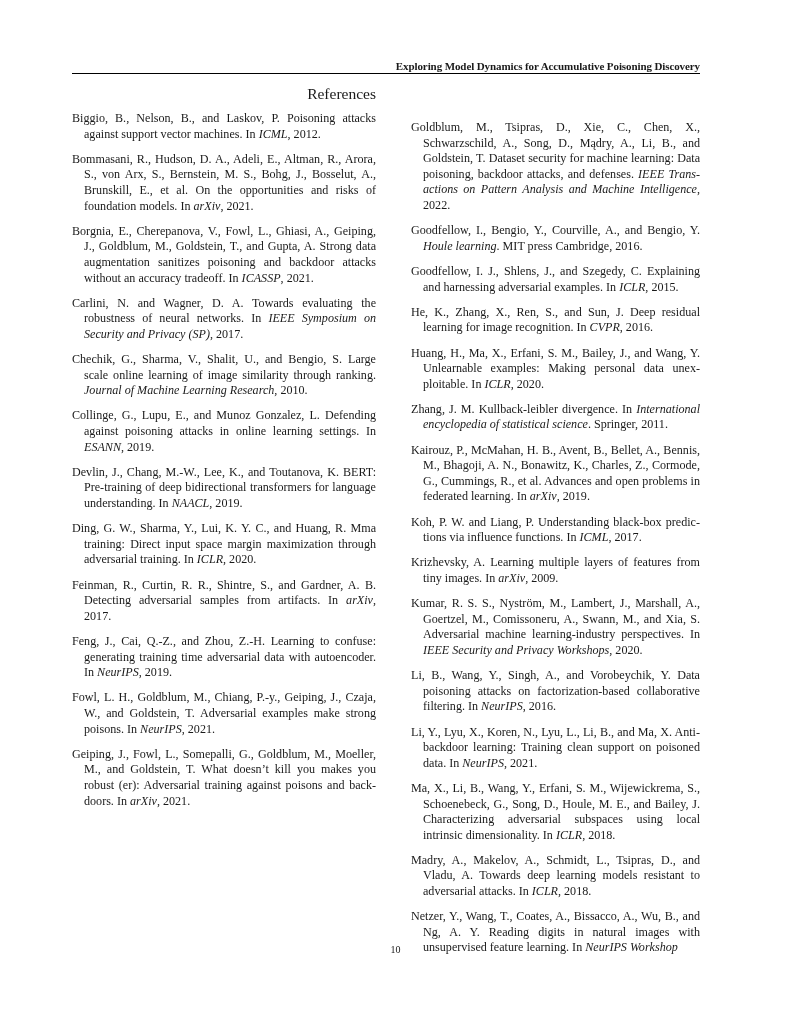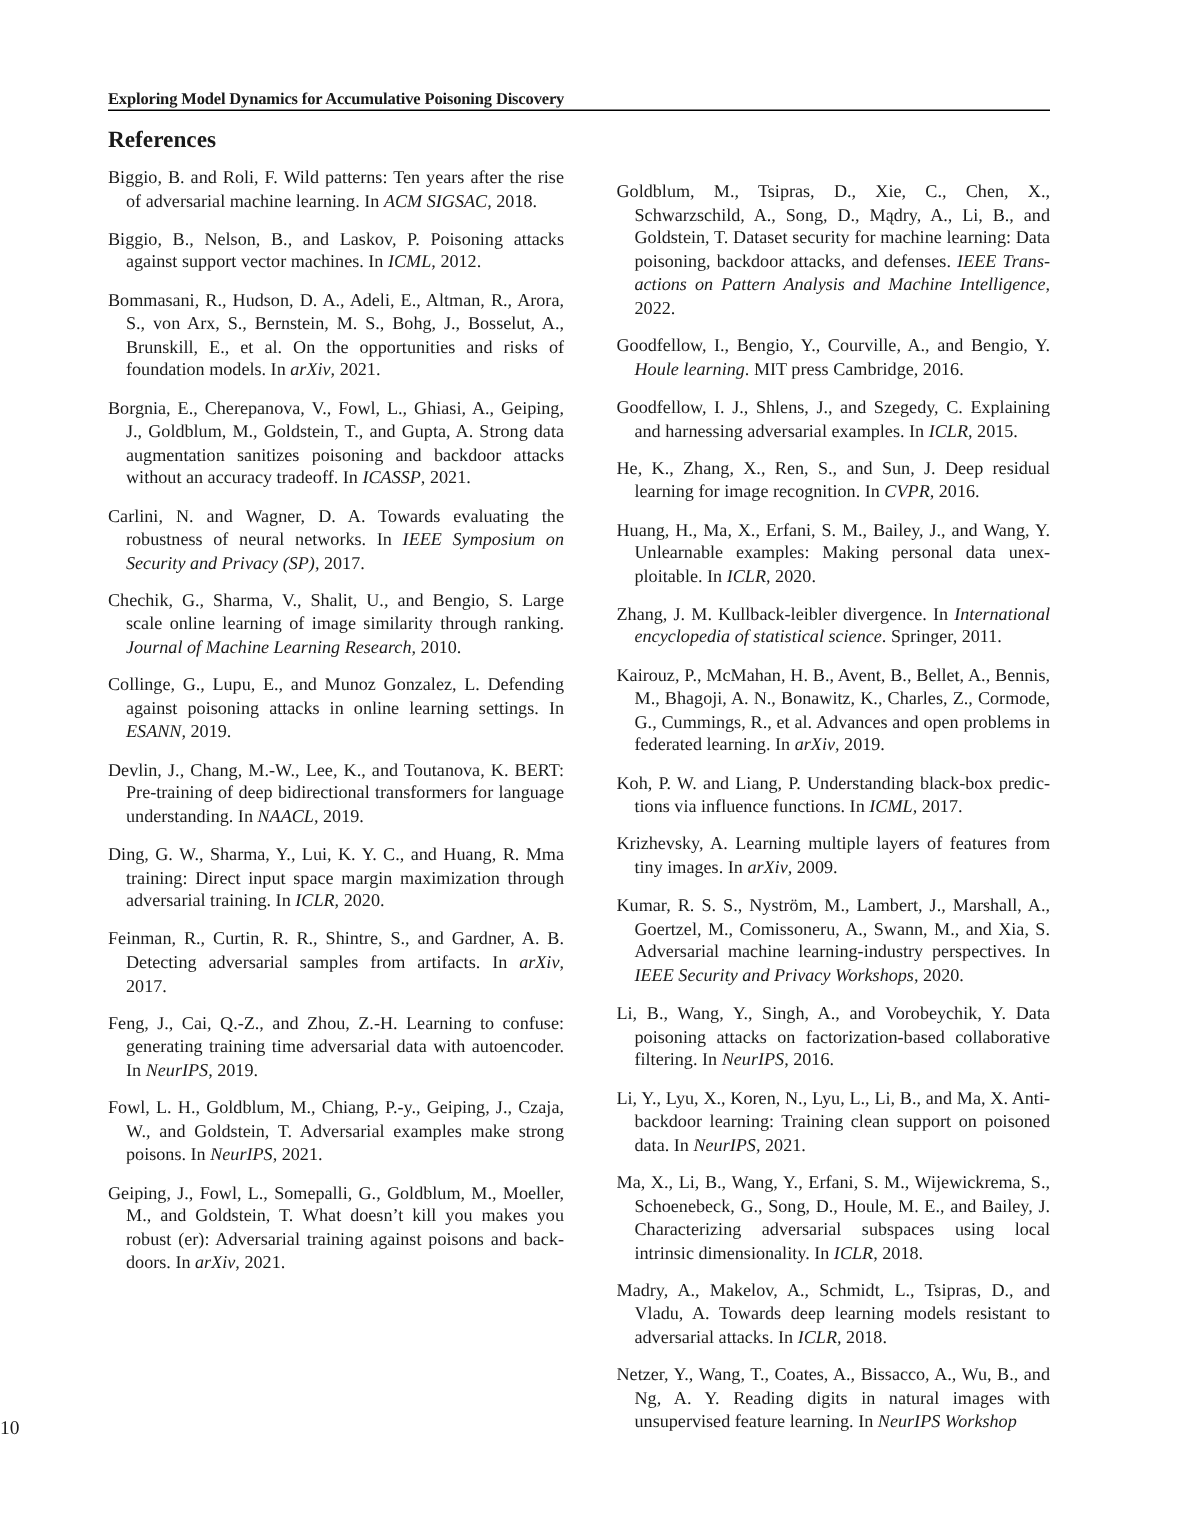--- a/index.html
+++ b/index.html
@@ -1,40 +1,39 @@
 <!DOCTYPE html>
 <html><head>
 <meta charset="utf-8">
 <style>
   html, body { margin: 0; padding: 0; background: #ffffff; }
   body { width: 791px; height: 1024px; position: relative; overflow: hidden;
          font-family: "Liberation Serif", "DejaVu Serif", serif; color: #1a1a1a; }
   .running-header { position: absolute; left: 72px; width: 628px; top: 60px;
-         text-align: left; font-weight: bold; font-size: 11px; letter-spacing: -0.1px; }
+         text-align: right; font-weight: bold; font-size: 11px; letter-spacing: -0.1px; }
   .header-rule { position: absolute; left: 72px; width: 628px; top: 73px; height: 0;
          border-top: 1px solid #000; }
   .col { position: absolute; top: 84px; }
   .col-left { left: 72px; width: 304px; }
   .col-right { left: 411px; width: 289px; top: 87px; margin-top: 33px; }
-  .section-title { font-weight: bold; font-size: 15.5px; margin: 0 0 7px 0; line-height: 20px; }
+  .section-title { font-weight: normal; font-size: 15.5px; margin: 0 0 7px 0; line-height: 20px; text-align: right; }
   .ref { font-size: 12.1px; line-height: 15.6px; text-align: justify; margin: 0 0 9.6px 0;
          padding-left: 12px; text-indent: -12px; hyphens: manual; }
   .ref i { font-style: italic; }
-  .page-number { position: absolute; top: 944px; left: 0; width: 791px; font-size: 13px; }
+  .page-number { position: absolute; top: 944px; left: 0; width: 791px; text-align: center; font-size: 10px; }
 </style>
 </head>
 <body>
 
 <div class="running-header">Exploring Model Dynamics for Accumulative Poisoning Discovery</div>
 <div class="header-rule"></div>
 
 <div class="col col-left">
   <h2 class="section-title">References</h2>
   <div>
-      <p class="ref"><span>Biggio, B. and Roli, F.  Wild patterns: Ten years after the rise of adversarial machine learning.  In </span><i>ACM SIGSAC</i><span>, 2018.</span></p>
       <p class="ref"><span>Biggio, B., Nelson, B., and Laskov, P.  Poisoning attacks against support vector machines. In </span><i>ICML</i><span>, 2012.</span></p>
       <p class="ref"><span>Bommasani, R., Hudson, D. A., Adeli, E., Altman, R., Arora, S., von Arx, S., Bernstein, M. S., Bohg, J., Bosse­lut, A., Brunskill, E., et al. On the opportunities and risks of foundation models. In </span><i>arXiv</i><span>, 2021.</span></p>
       <p class="ref"><span>Borgnia, E., Cherepanova, V., Fowl, L., Ghiasi, A., Geiping, J., Goldblum, M., Goldstein, T., and Gupta, A.  Strong data augmentation sanitizes poisoning and backdoor at­tacks without an accuracy tradeoff. In </span><i>ICASSP</i><span>, 2021.</span></p>
       <p class="ref"><span>Carlini, N. and Wagner, D. A.  Towards evaluating the robustness of neural networks. In </span><i>IEEE Symposium on Security and Privacy (SP)</i><span>, 2017.</span></p>
       <p class="ref"><span>Chechik, G., Sharma, V., Shalit, U., and Bengio, S. Large scale online learning of image similarity through ranking. </span><i>Journal of Machine Learning Research</i><span>, 2010.</span></p>
       <p class="ref"><span>Collinge, G., Lupu, E., and Munoz Gonzalez, L.  Defending against poisoning attacks in online learning settings. In </span><i>ESANN</i><span>, 2019.</span></p>
       <p class="ref"><span>Devlin, J., Chang, M.-W., Lee, K., and Toutanova, K. BERT: Pre-training of deep bidirectional transformers for lan­guage understanding. In </span><i>NAACL</i><span>, 2019.</span></p>
       <p class="ref"><span>Ding, G. W., Sharma, Y., Lui, K. Y. C., and Huang, R. Mma training: Direct input space margin maximization through adversarial training. In </span><i>ICLR</i><span>, 2020.</span></p>
       <p class="ref"><span>Feinman, R., Curtin, R. R., Shintre, S., and Gardner, A. B. Detecting adversarial samples from artifacts.  In </span><i>arXiv</i><span>, 2017.</span></p>
       <p class="ref"><span>Feng, J., Cai, Q.-Z., and Zhou, Z.-H.  Learning to con­fuse: generating training time adversarial data with auto­encoder. In </span><i>NeurIPS</i><span>, 2019.</span></p>

